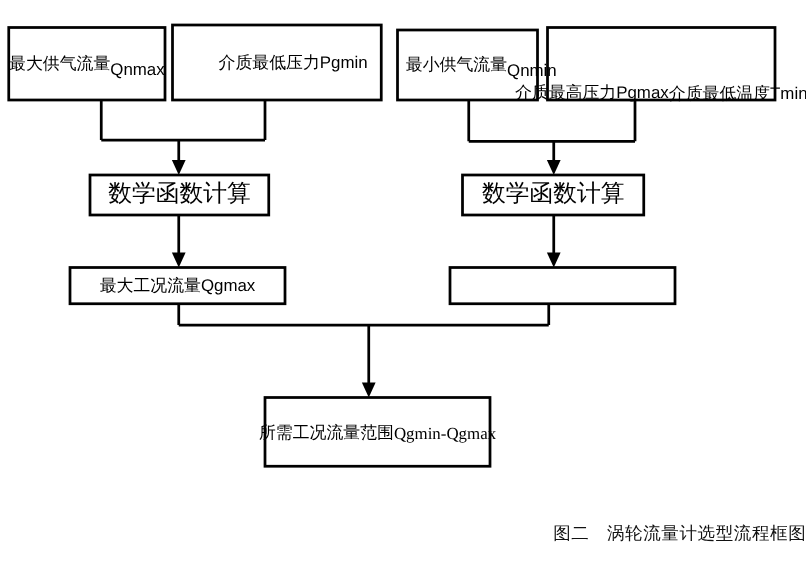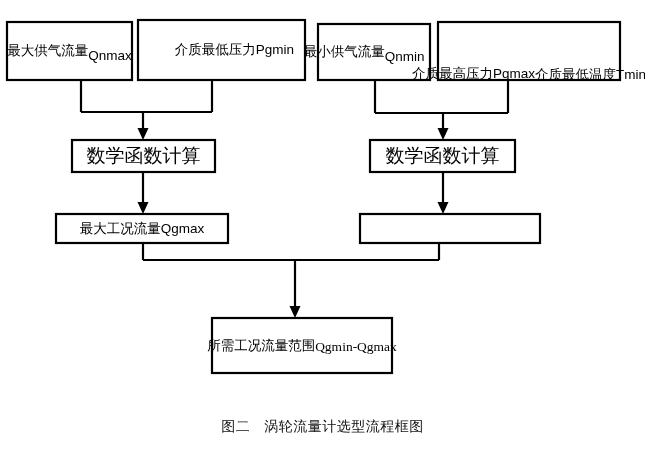--- a/index.html
+++ b/index.html
@@ -64,21 +64,21 @@
   .size-b .line + .line { margin-top: 1px; }
   .size-c { font-size: 19px; }
   .size-d { font-size: 13.5px; }
   .size-e { font-size: 13.5px; border-radius: 24px; }
   .size-e .line + .line { margin-top: 2px; font-family: Liberation Serif, serif; }
   .caption {
     position: absolute;
     left: 0;
     top: 418px;
     width: 645px;
-    text-align: center;
+    text-align: right;
     font-size: 14px;
     letter-spacing: 0.5px;
     color: #111111;
   }
   .caption .cap-gap { display: inline-block; width: 14px; }
 </style>
 </head>
 <body>
 
 <div id="figure-root">
@@ -126,21 +126,21 @@
 
   <div class="node-label size-a" style="left:7px; top:22px; width:125px; height:58px;">
     <span class="line">最大供气流量</span>
     <span class="line">Qnmax</span>
   </div>
 
   <div class="node-label size-b" style="left:138px; top:20px; width:193px; height:60px;">
     <span class="line">介质最低压力Pgmin</span>
   </div>
 
-  <div class="node-label size-a" style="left:308px; top:24px; width:112px; height:56px;">
+  <div class="node-label size-a" style="left:329px; top:24px; width:112px; height:56px;">
     <span class="line">最小供气流量</span>
     <span class="line">Qnmin</span>
   </div>
 
   <div class="node-label size-b" style="left:438px; top:9px; width:182px; height:58px;margin-top:36px;">
     <span class="line">介质最高压力Pgmax</span>
     <span class="line">介质最低温度Tmin</span>
   </div>
 
   <div class="node-label size-c" style="left:72px; top:140px; width:143px; height:32px;">

